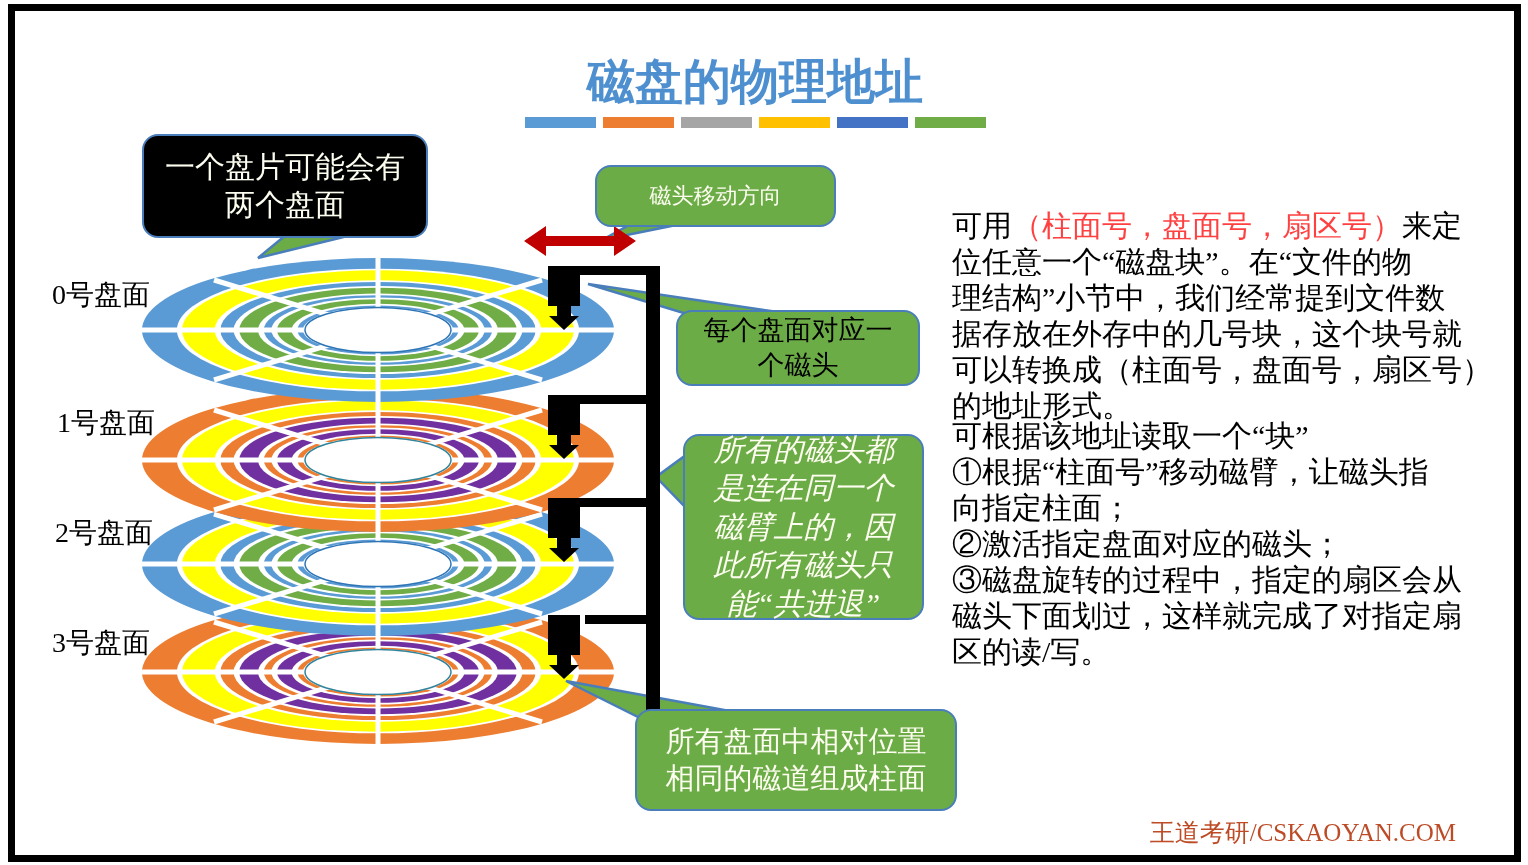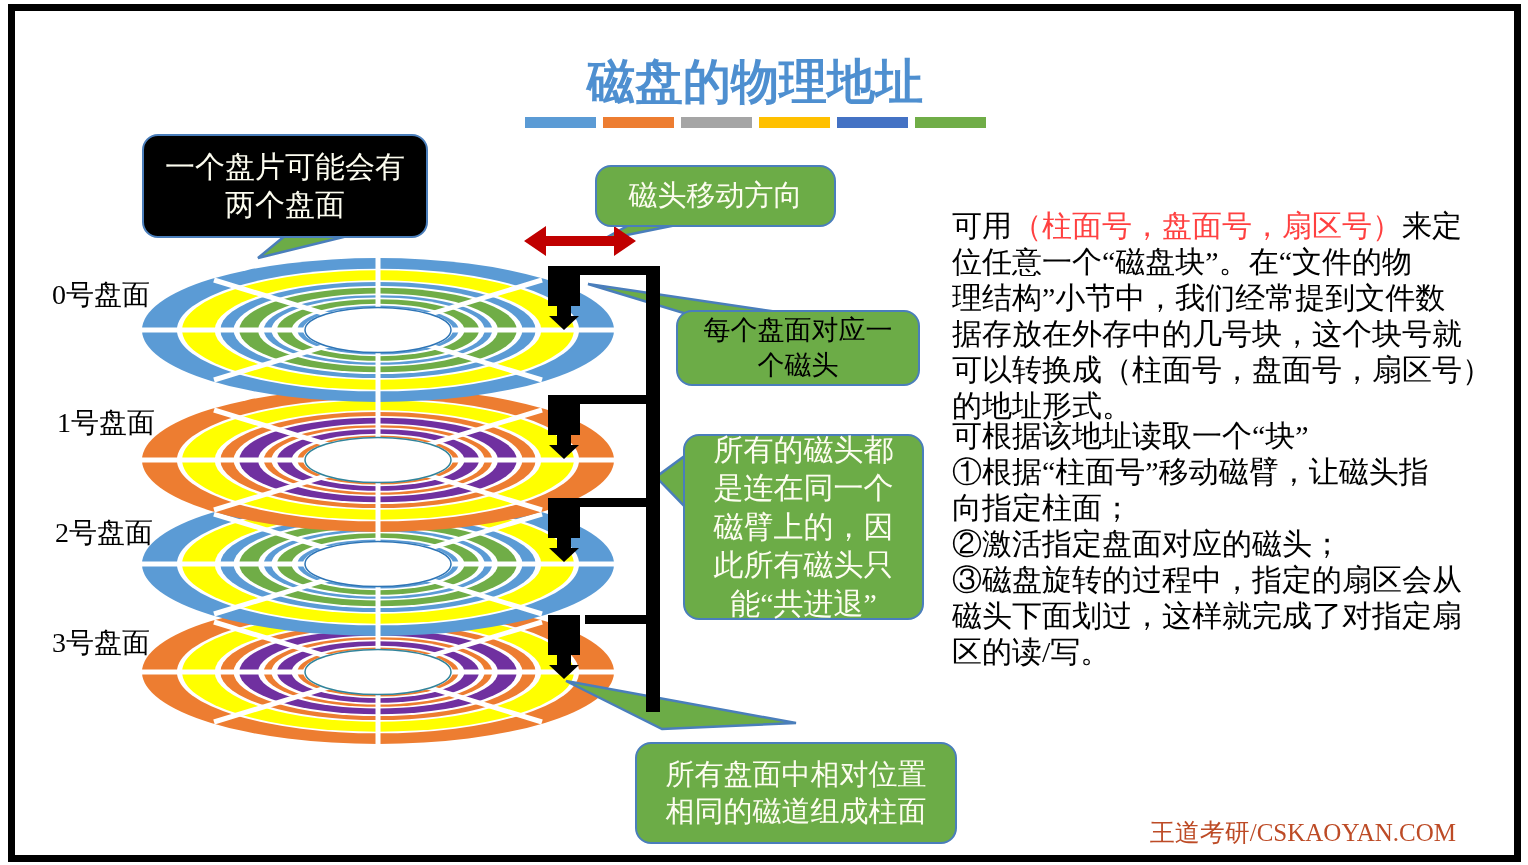--- a/index.html
+++ b/index.html
@@ -163,29 +163,29 @@
           <rect x="548" y="615" width="32" height="40"></rect>
           <rect x="557" y="647" width="14" height="20"></rect>
           <polygon points="549,665 579,665 564,679"></polygon>
         </g>
     </g>
     <path fill="#C00000" d="M524,241 L546,226 L546,236 L614,236 L614,226 L636,241 L614,256 L614,246 L546,246 L546,256 Z"></path>
   </svg>
 
   <div class="bubble" style="left: 142px; top: 134px; width: 282px; height: 100px; font-size: 30px; background: #000000; border: 2.5px solid rgb(74, 126, 187); color: rgb(253, 253, 240);">一个盘片可能会有
 两个盘面</div>
-  <div class="bubble" style="left: 595px; top: 165px; width: 237px; height: 58px; font-size: 29px; background: rgb(108, 172, 71); border: 2.5px solid rgb(74, 126, 187); color: rgb(253, 253, 240);">磁头移动方向</div>
+  <div class="bubble" style="left: 595px; top: 165px; width: 237px; height: 58px; font-size: 22px; background: rgb(108, 172, 71); border: 2.5px solid rgb(74, 126, 187); color: rgb(253, 253, 240);">磁头移动方向</div>
   <div class="bubble" style="left: 676px; top: 310px; width: 240px; height: 72px; font-size: 27px; background: rgb(108, 172, 71); border: 2.5px solid rgb(74, 126, 187); color: #000000;">每个盘面对应一
 个磁头</div>
-  <div class="bubble" style="left: 683px; top: 434px; width: 237px; height: 182px; font-size: 30px; background: rgb(108, 172, 71); border: 2.5px solid rgb(74, 126, 187); color: rgb(253, 253, 240);">所有的磁头都
+  <div class="bubble" style="left: 683px; top: 434px; width: 237px; height: 182px; font-size: 30px; background: rgb(108, 172, 71); border: 2.5px solid rgb(74, 126, 187); color: rgb(253, 253, 240); font-style: italic;">所有的磁头都
 是连在同一个
 磁臂上的，因
 此所有磁头只
 能“共进退”</div>
-  <div class="bubble" style="left: 635px; top: 742px; width: 318px; height: 98px; font-size: 29px; background: rgb(108, 172, 71); border: 2.5px solid rgb(74, 126, 187); color: rgb(253, 253, 240);">所有盘面中相对位置
+  <div class="bubble" style="left: 635px; top: 709px; width: 318px; height: 98px; font-size: 29px; background: rgb(108, 172, 71); border: 2.5px solid rgb(74, 126, 187); color: rgb(253, 253, 240);">所有盘面中相对位置
 相同的磁道组成柱面</div>
 
   <div class="rtext" style="top:172px;">
     <span>可用</span><span class="hl" style="color: rgb(255, 64, 64); margin-top: 20px;">（柱面号，盘面号，扇区号）</span><span>来定
 位任意一个“磁盘块”。在“文件的物
 理结构”小节中，我们经常提到文件数
 据存放在外存中的几号块，这个块号就
 可以转换成（柱面号，盘面号，扇区号）
 的地址形式。</span>
   </div>

